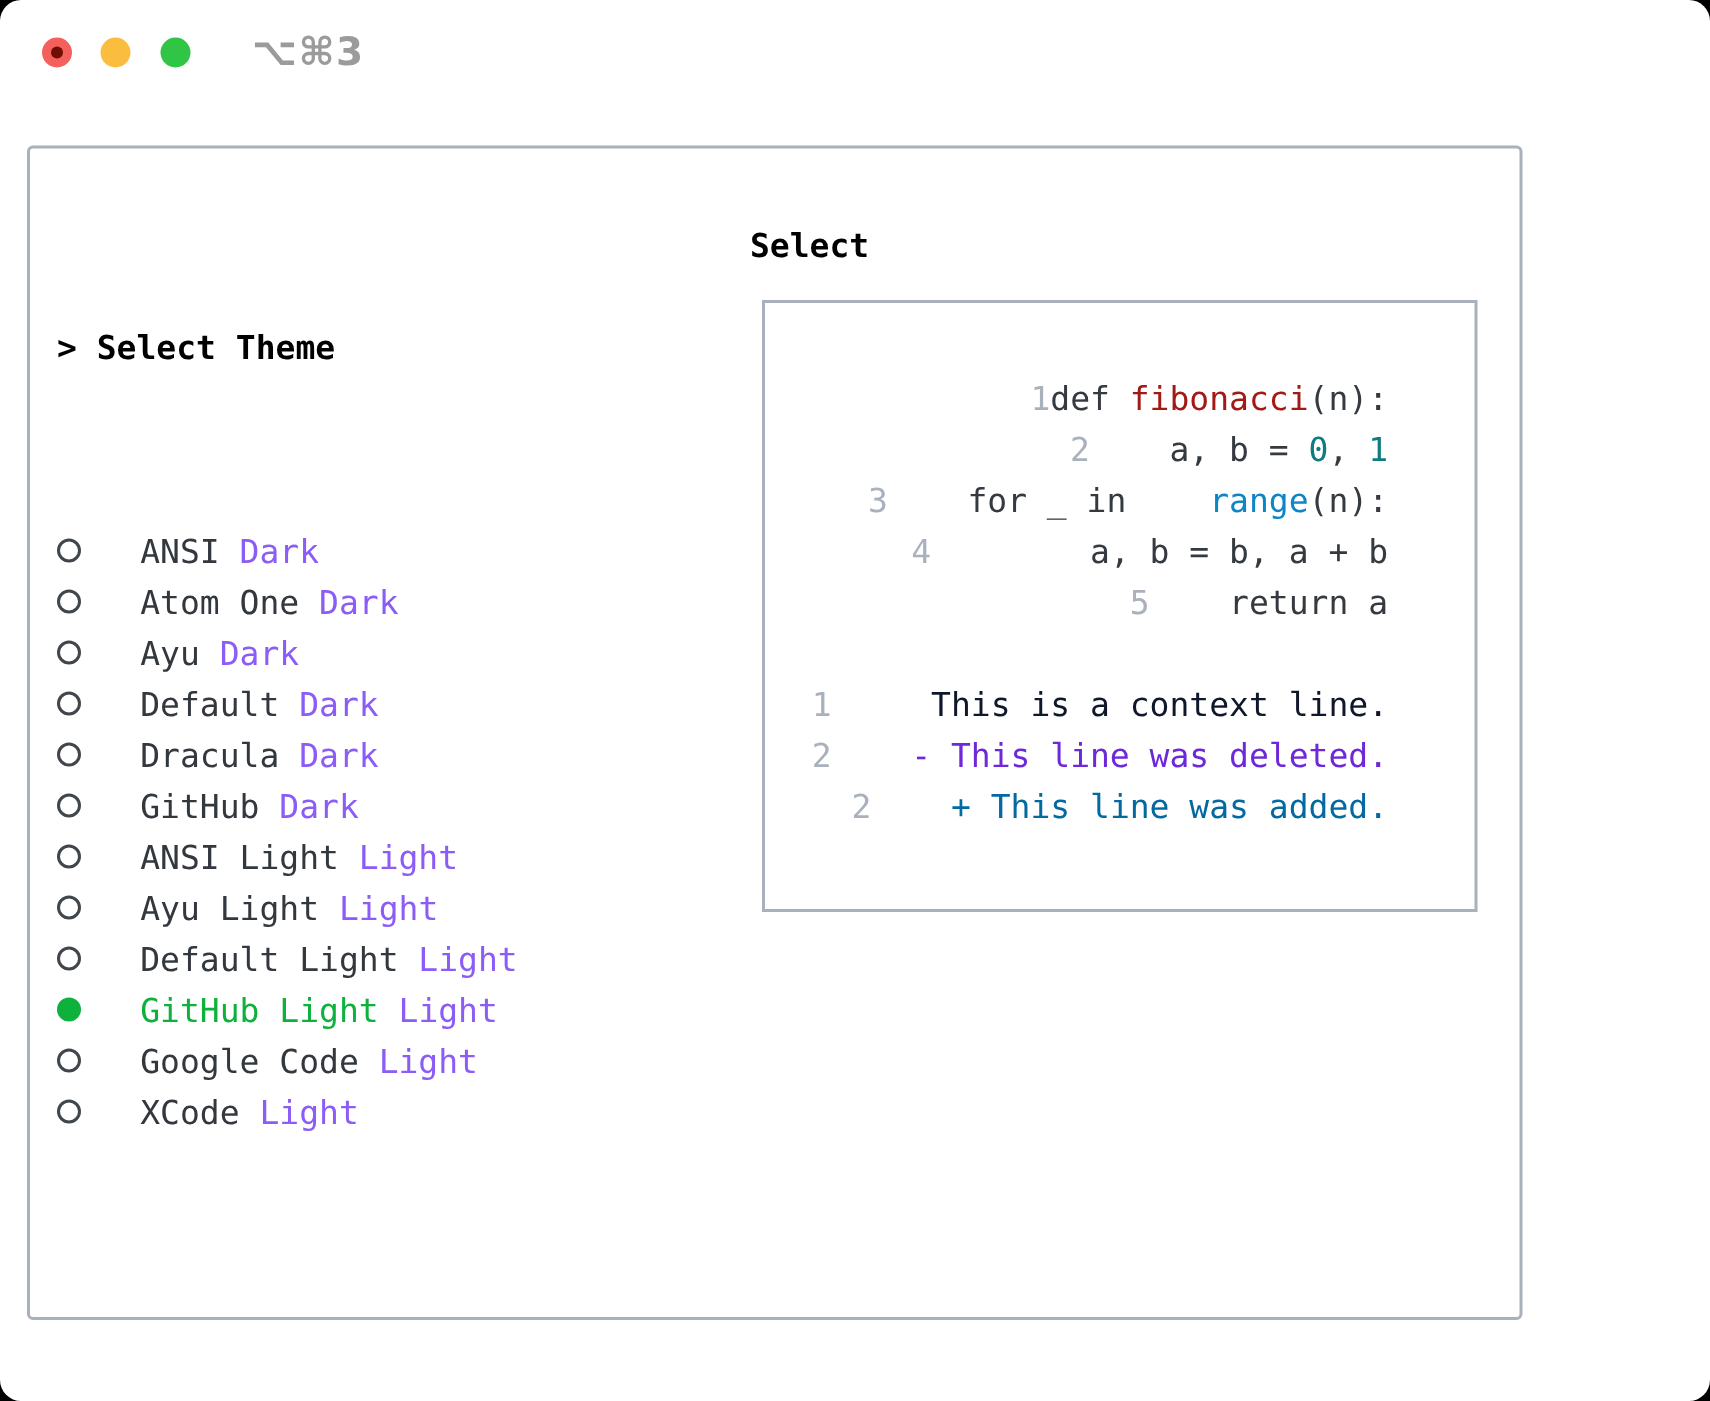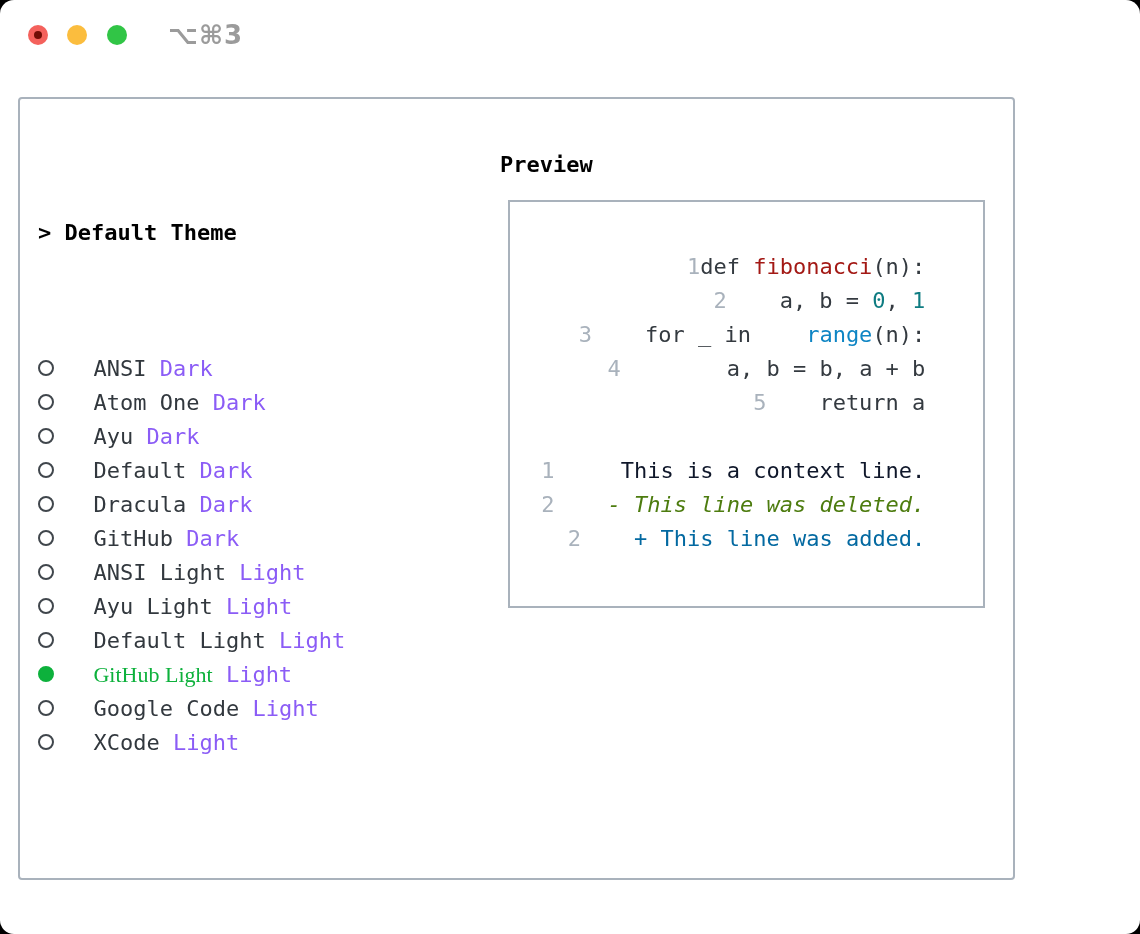--- a/index.html
+++ b/index.html
@@ -55,21 +55,21 @@
   .marker { display: inline-block; width: 2ch; }
   .prompt, .h-label { font-weight: bold; color: #000; }
   .radio {
     display: inline-block; width: 12px; height: 12px;
     border: 2px solid #40464c; border-radius: 50%;
     vertical-align: middle; position: relative; top: -2px;
     box-sizing: content-box;
   }
   .radio.on { background: #0db13c; border-color: #0db13c; }
   .t-name { color: #32383e; margin-left: 29px; }
-  .t-name.sel { color: #0db13c; font-family: Liberation Serif, serif; }
+  .t-name.sel { color: #0db13c; }
   .t-var { color: #8b5cf6; margin-left: 1ch; }
 
   
   .preview-label {
     position: absolute; left: 480px; top: 49px;
     font-size: 22px; line-height: 34px;
     font-weight: bold; color: #000;
   }
   .preview-box {
     position: absolute; left: 488px; top: 101px;
@@ -82,56 +82,56 @@
     position: absolute; left: 18px; top: 48px;
     font-size: 22px; line-height: 34px; white-space: pre;
   }
   .code-line { height: 34px; text-align: right; }
   .ln { display: inline-block; width: 2ch; color: #a9b2bc; }
   .seg-fg       { color: #343a40; }
   .seg-function { color: #a31915; }
   .seg-number   { color: #0f7c82; }
   .seg-builtin  { color: #0e85c4; margin-left: 42px; }
   .seg-context  { color: #0f172a; }
-  .seg-deleted  { color: #4d7c0f; font-style: italic; }
+  .seg-deleted  { color: #6d28d9; }
   .seg-added    { color: #0369a1; }
 </style>
 </head>
 <body>
 
 <div class="window">
 
   <div class="titlebar">
     <span class="light red">
         <span class="dot"></span>
       </span>
     <span class="light yellow"></span>
     <span class="light green"></span>
     <span class="win-title">⌥⌘3</span>
   </div>
 
   <div class="panel">
 
     <div class="left-col">
-      <div class="line"><span class="marker"><span class="prompt">&gt;</span></span><span class="h-label">Default Theme</span></div>
+      <div class="line"><span class="marker"><span class="prompt">&gt;</span></span><span class="h-label">Select Theme</span></div>
 
       <div><div class="line"><span class="marker"><span class="radio"></span></span><span class="t-name">ANSI</span><span class="t-var">Dark</span></div><div class="line"><span class="marker"><span class="radio"></span></span><span class="t-name">Atom One</span><span class="t-var">Dark</span></div><div class="line"><span class="marker"><span class="radio"></span></span><span class="t-name">Ayu</span><span class="t-var">Dark</span></div><div class="line"><span class="marker"><span class="radio"></span></span><span class="t-name">Default</span><span class="t-var">Dark</span></div><div class="line"><span class="marker"><span class="radio"></span></span><span class="t-name">Dracula</span><span class="t-var">Dark</span></div><div class="line"><span class="marker"><span class="radio"></span></span><span class="t-name">GitHub</span><span class="t-var">Dark</span></div><div class="line"><span class="marker"><span class="radio"></span></span><span class="t-name">ANSI Light</span><span class="t-var">Light</span></div><div class="line"><span class="marker"><span class="radio"></span></span><span class="t-name">Ayu Light</span><span class="t-var">Light</span></div><div class="line"><span class="marker"><span class="radio"></span></span><span class="t-name">Default Light</span><span class="t-var">Light</span></div><div class="line"><span class="marker"><span class="radio on"></span></span><span class="t-name sel">GitHub Light</span><span class="t-var">Light</span></div><div class="line"><span class="marker"><span class="radio"></span></span><span class="t-name">Google Code</span><span class="t-var">Light</span></div><div class="line"><span class="marker"><span class="radio"></span></span><span class="t-name">XCode</span><span class="t-var">Light</span></div></div>
 
       <div class="spacer"></div>
 
       
 
       
 
       
 
       
       
     </div>
 
-    <div class="preview-label">Preview</div>
+    <div class="preview-label">Select</div>
 
     <div class="preview-box">
       <div class="code"><div class="code-line"><span class="ln">1</span><span class="seg-fg">def </span><span class="seg-function">fibonacci</span><span class="seg-fg">(n):</span></div><div class="code-line"><span class="ln">2</span><span class="seg-fg">    a, b = </span><span class="seg-number">0</span><span class="seg-fg">, </span><span class="seg-number">1</span></div><div class="code-line"><span class="ln">3</span><span class="seg-fg">    for _ in </span><span class="seg-builtin">range</span><span class="seg-fg">(n):</span></div><div class="code-line"><span class="ln">4</span><span class="seg-fg">        a, b = b, a + b</span></div><div class="code-line"><span class="ln">5</span><span class="seg-fg">    return a</span></div><div class="code-line"><span class="ln"></span></div><div class="code-line"><span class="ln">1</span><span class="seg-context">     This is a context line.</span></div><div class="code-line"><span class="ln">2</span><span class="seg-deleted">    - This line was deleted.</span></div><div class="code-line"><span class="ln">2</span><span class="seg-added">    + This line was added.</span></div></div>
     </div>
 
   </div>
 </div>
 
 </body></html>

